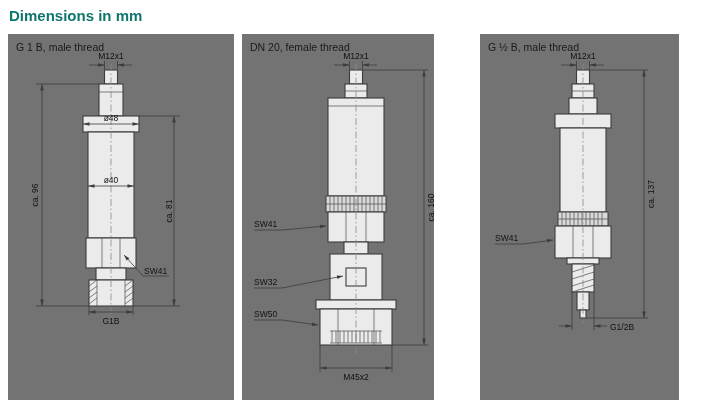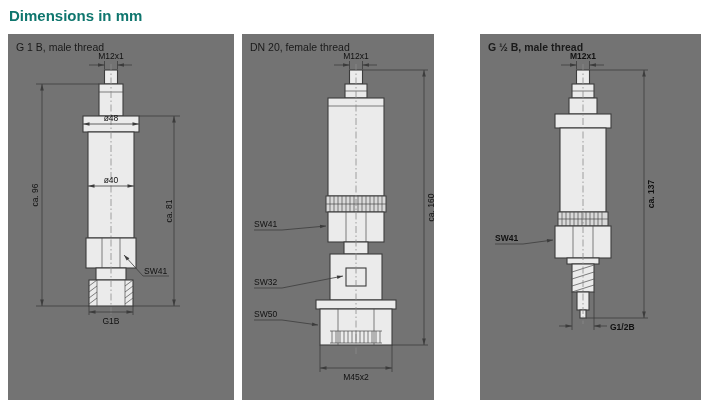--- a/index.html
+++ b/index.html
@@ -2,21 +2,21 @@
 <html><head>
 <meta charset="utf-8">
 <style>
   * { margin:0; padding:0; box-sizing:border-box; }
   html,body { width:706px; height:409px; background:#ffffff; overflow:hidden;
               font-family:"Liberation Sans", sans-serif; position:relative; }
   .title { position:absolute; left:9px; top:7px; font-size:15px; font-weight:bold; color:#0f766e; }
   .panel { position:absolute; top:34px; height:366px; background:#737373; }
   #panel-1 { left:8px;   width:226px; }
   #panel-2 { left:242px; width:192px;text-align:right; }
-  #panel-3 { left:480px; width:221px;font-weight:bold; }
+  #panel-3 { left:480px; width:199px; }
   .panel-label { position:absolute; left:8px; top:7px; font-size:10.5px; color:#1a1a1a; z-index:2; }
   .drawing { position:absolute; left:0; top:0; }
   .pt   { fill:#ebebeb; stroke:#3c3c3c; stroke-width:1.1; }
   .pt2  { fill:#d9d9d9; stroke:#3c3c3c; stroke-width:1; }
   .thin { stroke:#4a4a4a; stroke-width:0.7; fill:none; }
   .dim  { stroke:#3c3c3c; stroke-width:0.8; fill:none; }
   .ah   { fill:#3c3c3c; stroke:none; }
   .cl   { stroke:#8a8a8a; stroke-width:0.8; stroke-dasharray:7 2.5 1.5 2.5; fill:none; }
   svg text { font-size:8.5px; fill:#111; font-family:"Liberation Sans", sans-serif; }
 </style>

